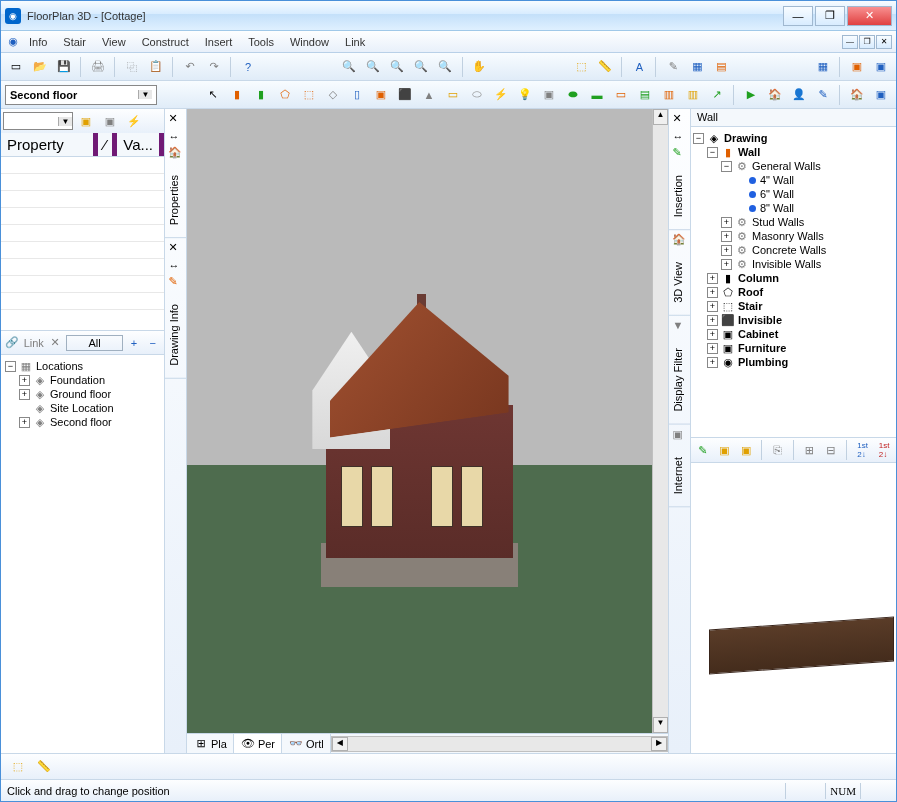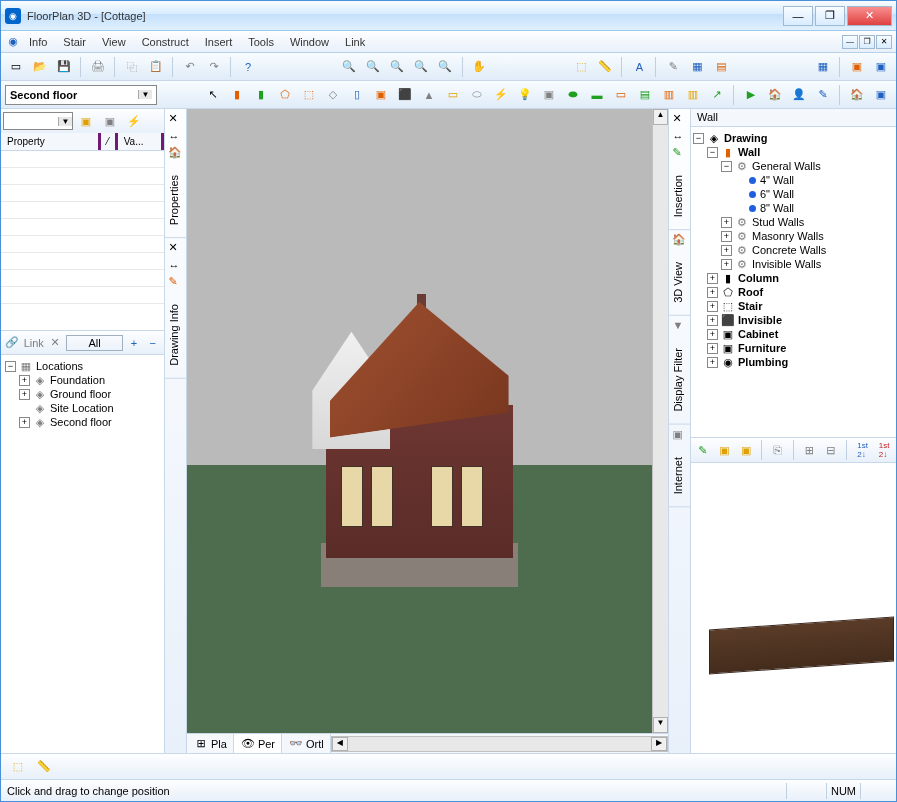--- a/index.html
+++ b/index.html
@@ -30,21 +30,21 @@
 
 .main-area { flex: 1; display: flex; background: #fff; overflow: hidden; }
 
 
 .left-panels { width: 164px; display: flex; flex-direction: column; border-right: 1px solid #c8d8e8; }
 .panel-top { height: 222px; border-bottom: 1px solid #c8d8e8; display: flex; flex-direction: column; }
 .panel-controls { height: 24px; background: linear-gradient(to bottom, #fdfeff, #e8f0fa); display: flex; align-items: center; padding: 2px; gap: 2px; }
 .small-dd { width: 70px; height: 18px; border: 1px solid #888; background: white; display: flex; align-items: center; }
 .small-dd .dd-arrow { margin-left: auto; width: 14px; background: #e8e8e8; border-left: 1px solid #aaa; text-align: center; font-size: 8px; }
 .panel-header { display: flex; border-bottom: 1px solid #c8d8e8; background: #f4f8fc; }
-.panel-col { padding: 3px 6px; border-right: 3px solid #701a75; font-size: 10px; }
+.panel-col { padding: 3px 6px; border-right: 5px solid #701a75; font-size: 15px; }
 .panel-grid { flex: 1; background: white; }
 .panel-grid .row { height: 17px; border-bottom: 1px solid #e8e8e8; }
 
 .panel-bottom { flex: 1; display: flex; flex-direction: column; }
 .loc-toolbar { height: 24px; background: linear-gradient(to bottom, #fdfeff, #e8f0fa); display: flex; align-items: center; padding: 2px 4px; gap: 4px; border-bottom: 1px solid #c8d8e8; }
 .loc-tree { flex: 1; background: white; padding: 4px; overflow: auto; }
 .tree-node { display: flex; align-items: center; padding: 1px 0; cursor: pointer; white-space: nowrap; }
 .tree-toggle { width: 11px; height: 11px; border: 1px solid #888; display: flex; align-items: center; justify-content: center; font-size: 9px; line-height: 1; margin-right: 3px; cursor: pointer; background: white; }
 .tree-icon { width: 14px; height: 12px; margin-right: 3px; display: inline-flex; align-items: center; justify-content: center; }
 .tree-indent { display: inline-block; }
@@ -81,21 +81,21 @@
 .right-panels { width: 206px; border-left: 1px solid #c8d8e8; display: flex; flex-direction: column; }
 .rp-header { height: 18px; background: #f4f8fc; border-bottom: 1px solid #c8d8e8; padding: 2px 6px; }
 .rp-tree { flex: 1; background: white; padding: 4px 2px; overflow: auto; }
 .rp-toolbar { height: 26px; background: linear-gradient(to bottom, #fdfeff, #e8f0fa); border-top: 1px solid #c8d8e8; border-bottom: 1px solid #c8d8e8; display: flex; align-items: center; padding: 2px; gap: 2px; }
 .rp-preview { height: 290px; display: flex; align-items: center; justify-content: center; background: #fff; position: relative; overflow: hidden; }
 .wall-preview { position: absolute; left: 9%; top: 160px; width: 90%; height: 45px; background: linear-gradient(to bottom, #5a3c28, #442c1c); transform: skewY(-4deg); border: 1px solid #38241a; }
 
 
 .bottom-tool { height: 26px; background: linear-gradient(to bottom, #fdfeff, #e8f0fa); display: flex; align-items: center; padding: 2px 6px; gap: 4px; border-top: 1px solid #c8d8e8; }
 .statusbar { height: 22px; background: linear-gradient(to bottom, #fdfeff, #e8f0fa); display: flex; align-items: center; padding: 2px 6px; border-top: 1px solid #c8d8e8; }
-.status-cell { padding: 0 4px; border-left: 1px solid #c0d0e0; height: 16px; display: flex; align-items: center; }
+.status-cell { padding: 0 4px; border-left: 1px solid #c0d0e0; height: 16px; display: flex; align-items: center; font-family: Liberation Serif, serif; }
 
 
 .ico { width: 16px; height: 16px; display: inline-flex; align-items: center; justify-content: center; font-size: 11px; }
 .c-yellow { color: #e0a000; }
 .c-blue { color: #2060c0; }
 .c-green { color: #20a020; }
 .c-red { color: #c02020; }
 .c-orange { color: #e06000; }
 .c-gray { color: #808080; }
 .c-brown { color: #805030; }

